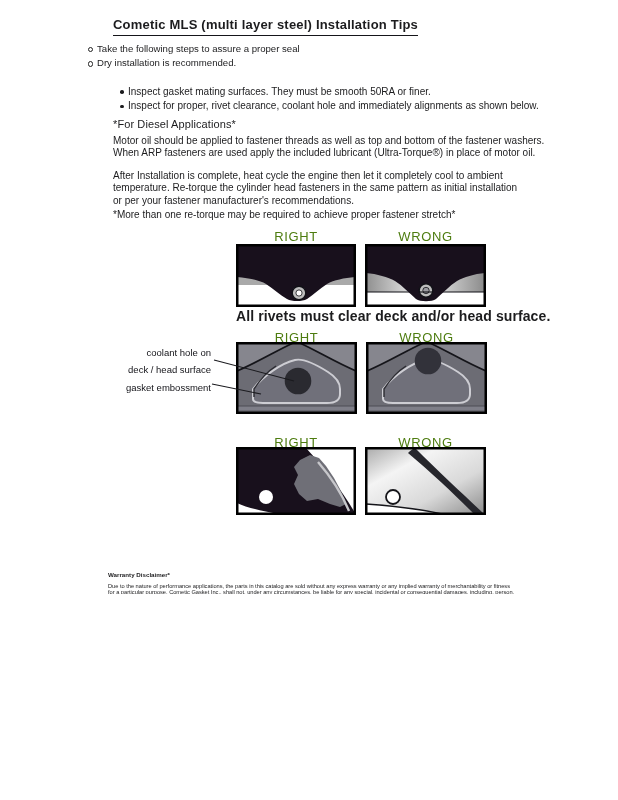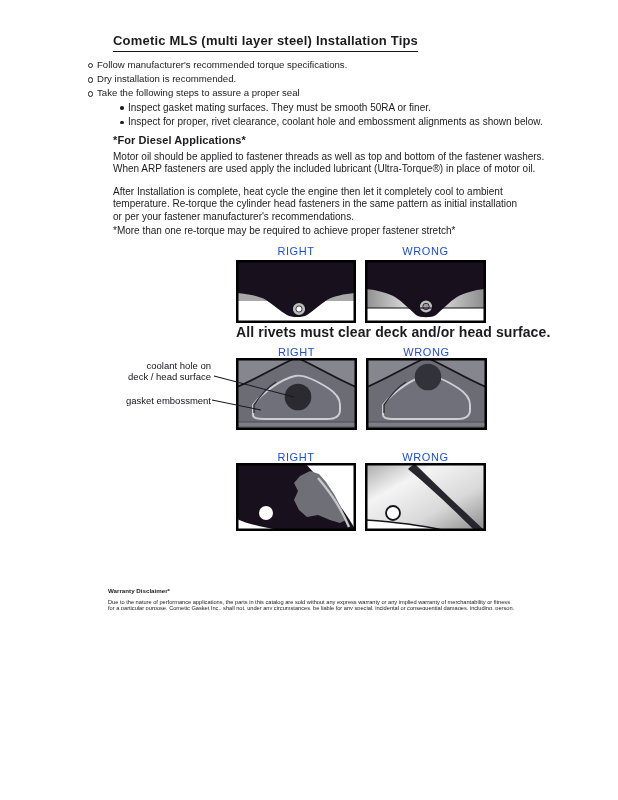--- a/index.html
+++ b/index.html
@@ -1,63 +1,62 @@
 <!DOCTYPE html>
 <html><head>
 <meta charset="utf-8">
 <style>
   html,body{margin:0;padding:0;background:#ffffff;}
   .page{
     position:relative;width:618px;height:594px;background:#ffffff;overflow:hidden;
-    font-family:"Liberation Sans","DejaVu Sans",sans-serif;color:#1c1c1e;margin-top:16px;
+    font-family:"Liberation Sans","DejaVu Sans",sans-serif;color:#1c1c1e;
   }
   .abs{position:absolute;}
   .page-title{
     left:113px;top:17px;font-size:13px;font-weight:bold;letter-spacing:.2px;
     border-bottom:1.5px solid #15151a;padding-bottom:2.5px;white-space:nowrap;
   }
   .bullets{left:88px;top:42px;}
   .b-item{position:relative;padding-left:9px;font-size:9.6px;line-height:14.2px;white-space:nowrap;}
   .b-item::before{
     content:"";position:absolute;left:0;top:5px;width:3.4px;height:3.4px;
     border:1px solid #222;border-radius:50%;
   }
   .sub-bullets{left:120px;top:85px;}
   .s-item{position:relative;padding-left:8px;font-size:10px;line-height:14.2px;white-space:nowrap;}
   .s-item::before{
     content:"";position:absolute;left:0;top:5.4px;width:3.6px;height:3.6px;
     background:#1c1c1e;border-radius:50%;
   }
-  .diesel-heading{left:113px;top:118px;font-size:11px;font-weight:bold;letter-spacing:.1px;}
+  .diesel-heading{left:113px;top:118px;font-size:11px;font-weight:normal;letter-spacing:.1px;}
   .para{left:113px;font-size:10px;line-height:12.3px;white-space:pre-line;}
-  .dlabel{font-size:11px;letter-spacing:.6px;text-align:center;color:#1d4ed8;}
+  .dlabel{font-size:13px;letter-spacing:.6px;text-align:center;color:#4d7c0f;}
   .caption{font-size:14px;font-weight:bold;letter-spacing:.1px;white-space:pre-line;line-height:11.5px;}
-  .callout{font-size:9.5px;line-height:11px;text-align:right;white-space:pre-line;color:#131318;}
+  .callout{font-size:9.5px;line-height:17px;text-align:right;white-space:pre-line;color:#131318;}
   .legal{left:108px;top:571px;width:407px;}
   .legal h3{margin:0 0 4.5px 0;font-size:6.2px;font-weight:bold;}
   .legal p{margin:0 0 4.6px 0;font-size:5.7px;line-height:6.9px;white-space:pre-line;letter-spacing:-.02px;}
   .page-number{left:386px;top:757px;font-size:15px;letter-spacing:.3px;color:#19191c;}
   svg{display:block;}
 </style>
 </head>
 <body>
 
 <div class="page">
 
   <div class="abs page-title">Cometic MLS (multi layer steel) Installation Tips</div>
 
   <div class="abs bullets">
-    <div class="b-item"><span>Follow manufacturer's recommended torque specifications.</span></div>
+    <div class="b-item"><span>Take the following steps to assure a proper seal</span></div>
     <div class="b-item"><span>Dry installation is recommended.</span></div>
-    <div class="b-item"><span>Take the following steps to assure a proper seal</span></div>
   </div>
 
   <div class="abs sub-bullets">
     <div class="s-item"><span>Inspect gasket mating surfaces.  They must be smooth 50RA or finer.</span></div>
-    <div class="s-item"><span>Inspect for proper, rivet clearance, coolant hole and embossment alignments as shown below.</span></div>
+    <div class="s-item"><span>Inspect for proper, rivet clearance, coolant hole and immediately alignments as shown below.</span></div>
   </div>
 
   <div class="abs diesel-heading">*For Diesel Applications*</div>
   <div class="abs para" style="top:135px;">Motor oil should be applied to fastener threads as well as top and bottom of the fastener washers.
 When ARP fasteners are used apply the included lubricant (Ultra-Torque®) in place of motor oil.</div>
   <div class="abs para" style="top:209px;">*More than one re-torque may be required to achieve proper fastener stretch*</div>
   <div class="abs para" style="top:170px;">After Installation is complete, heat cycle the engine then let it completely cool to ambient
 temperature. Re-torque the cylinder head fasteners in the same pattern as initial installation
 or per your fastener manufacturer's recommendations.</div>
 

